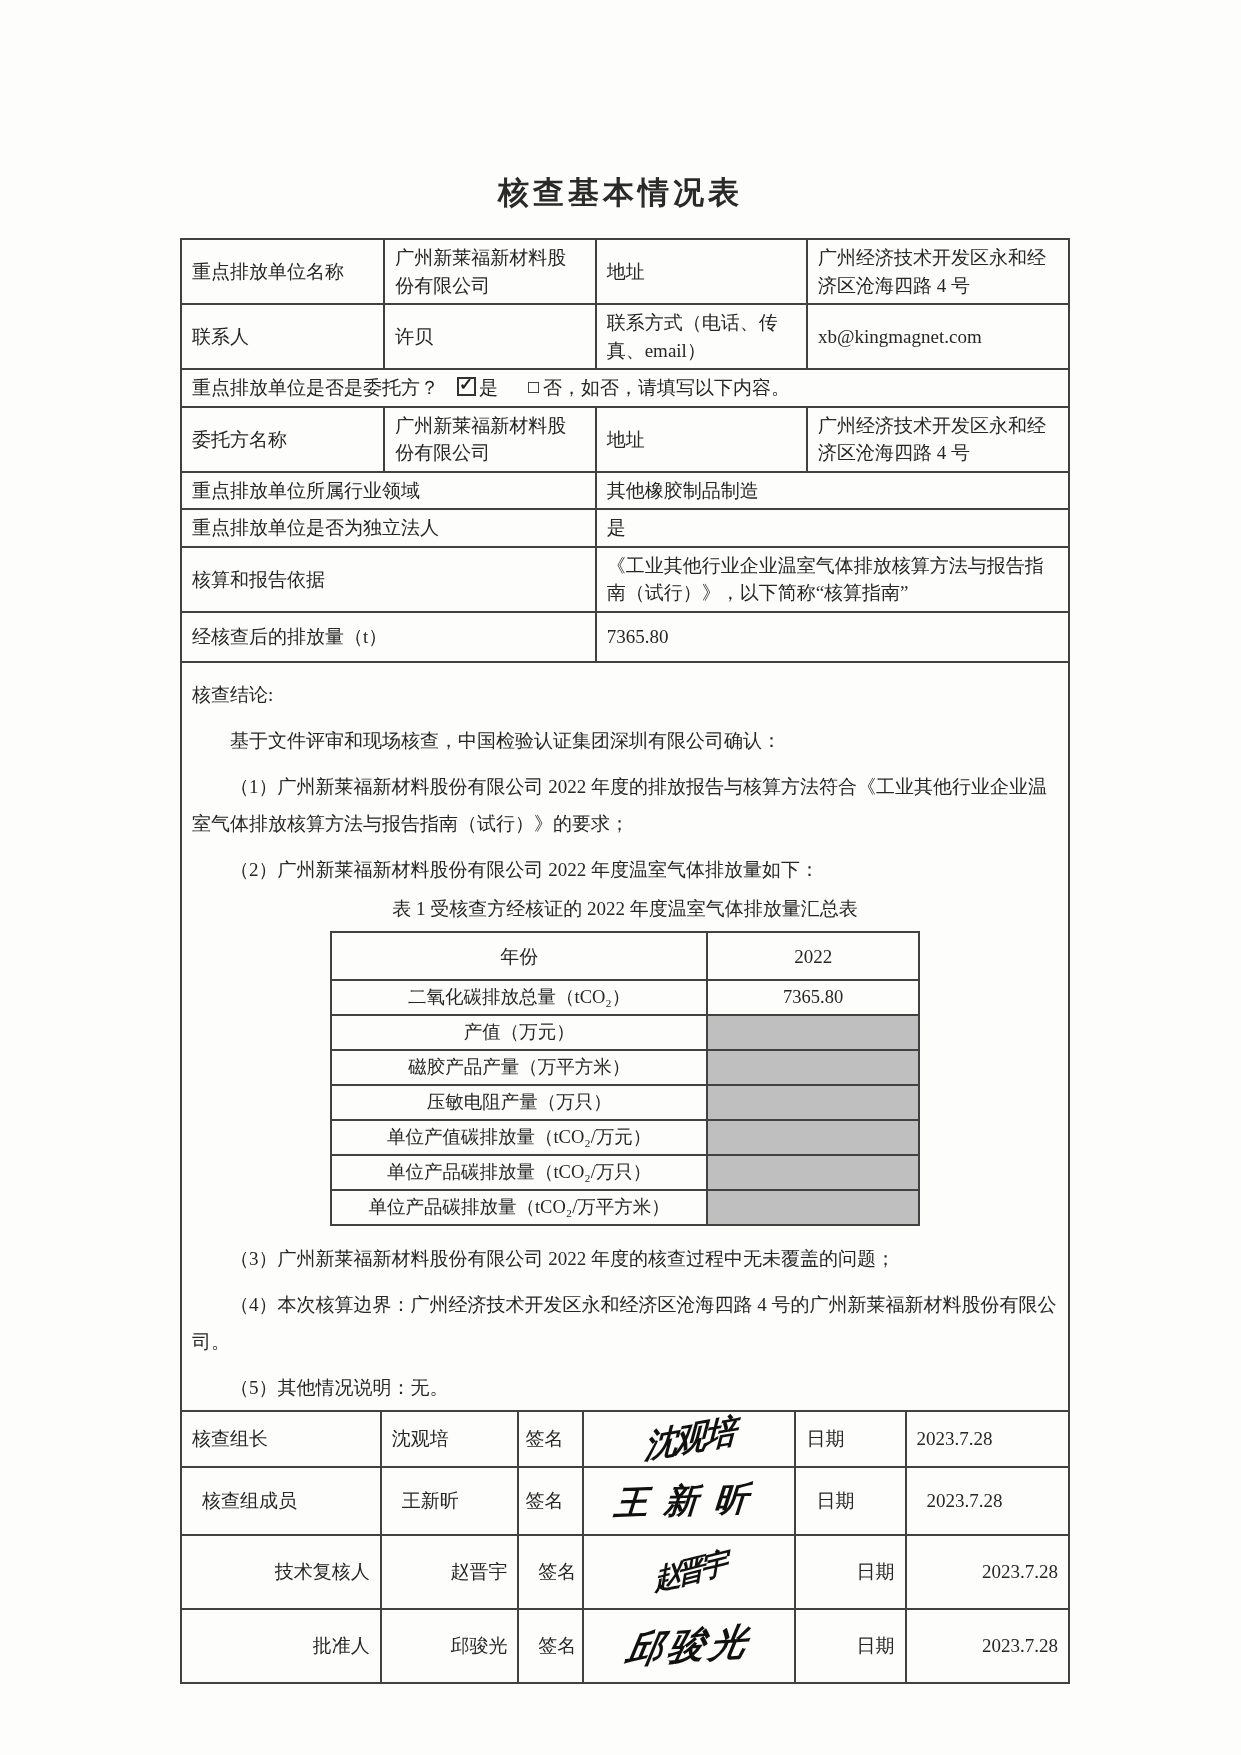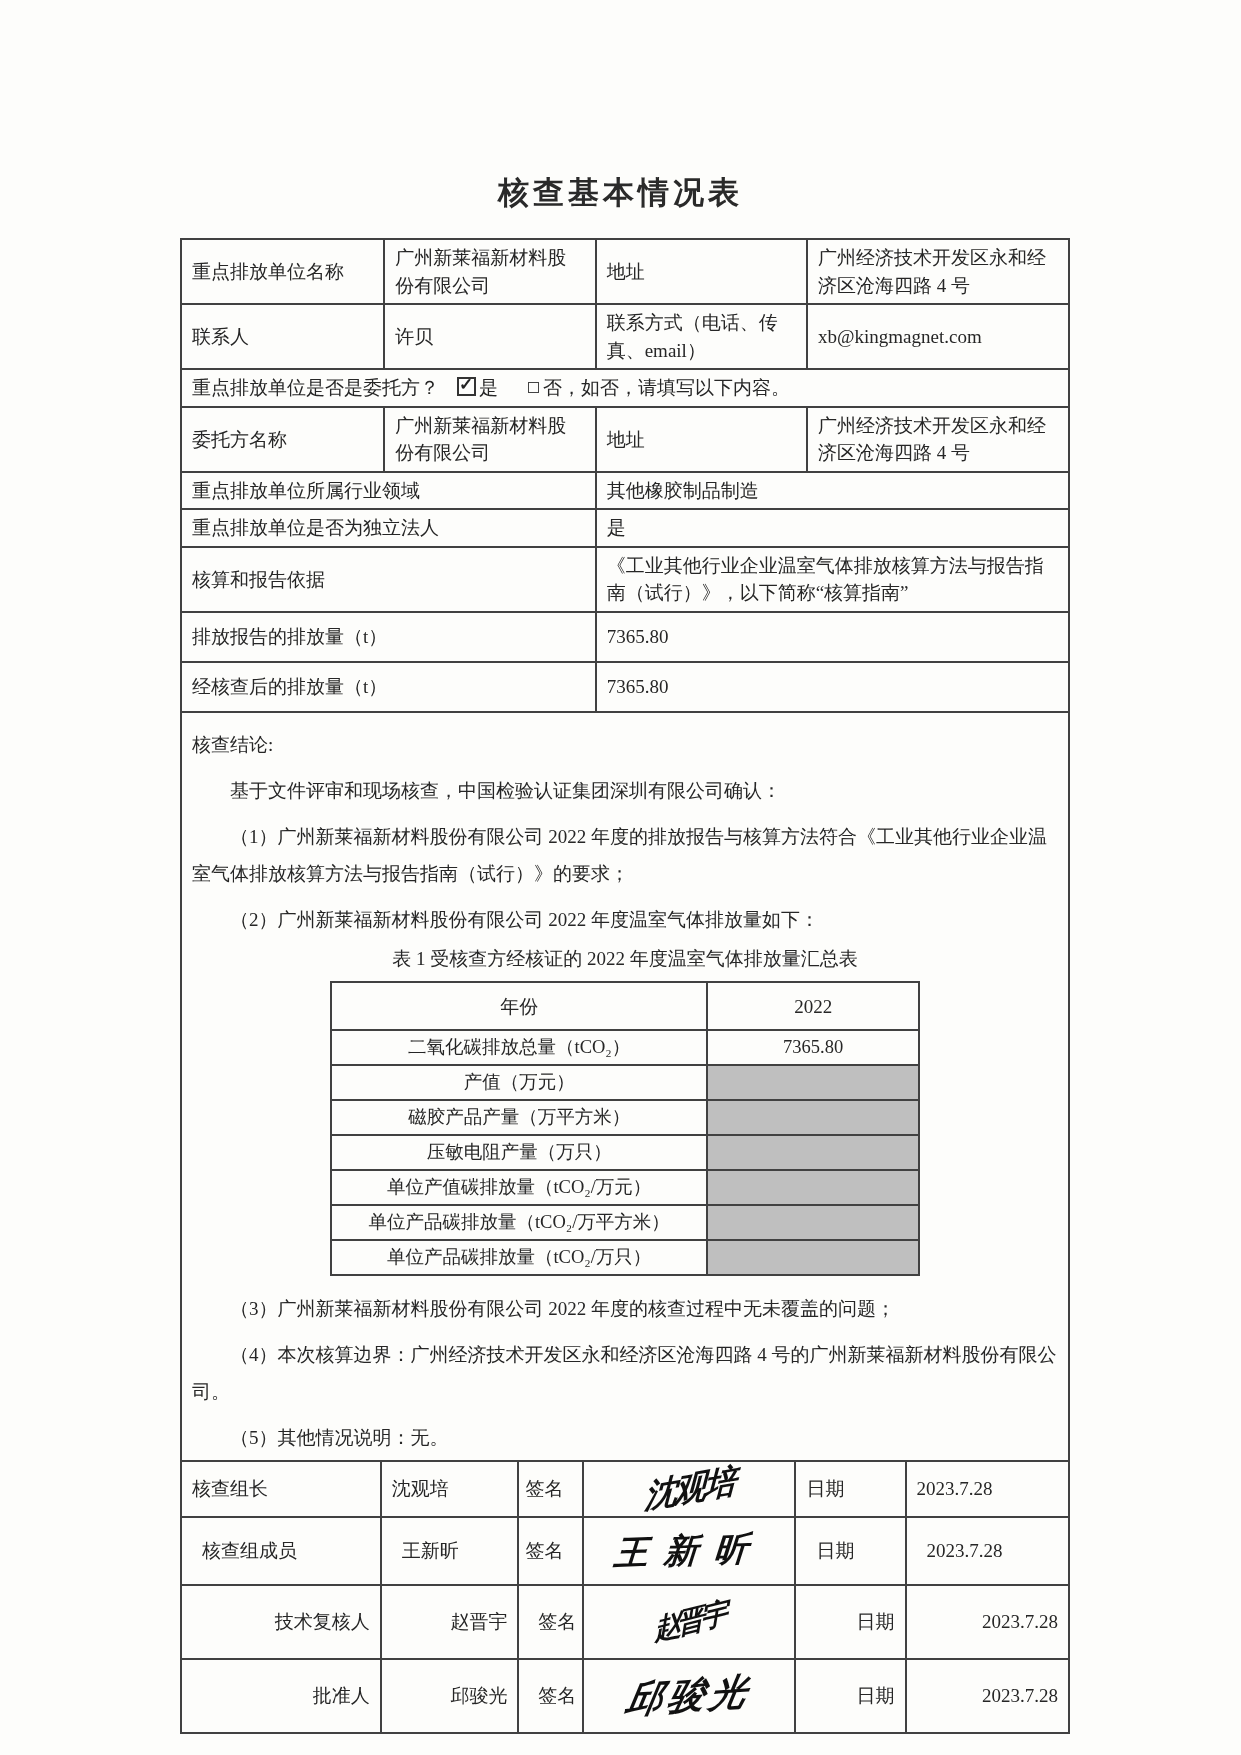--- a/index.html
+++ b/index.html
@@ -137,24 +137,20 @@
       </tr>
       <tr class="h28">
         <td colspan="2">重点排放单位是否为独立法人</td>
         <td colspan="2">是</td>
       </tr>
       <tr class="h57">
         <td colspan="2">核算和报告依据</td>
         <td colspan="2">《工业其他行业企业温室气体排放核算方法与报告指南（试行）》，以下简称“核算指南”</td>
       </tr>
       <tr class="h48">
-        <td colspan="2">排放报告的排放量（t）</td>
-        <td colspan="2">7365.80</td>
-      </tr>
-      <tr class="h48">
         <td colspan="2">经核查后的排放量（t）</td>
         <td colspan="2">7365.80</td>
       </tr>
       <tr>
         <td colspan="4" class="concl">
           <p>核查结论:</p>
           <p class="ind">基于文件评审和现场核查，中国检验认证集团深圳有限公司确认：</p>
           <p class="ind">（1）广州新莱福新材料股份有限公司 2022 年度的排放报告与核算方法符合《工业其他行业企业温室气体排放核算方法与报告指南（试行）》的要求；</p>
           <p class="ind" style="margin-bottom:2px;">（2）广州新莱福新材料股份有限公司 2022 年度温室气体排放量如下：</p>
           <p class="cap">表 1 受核查方经核证的 2022 年度温室气体排放量汇总表</p>
@@ -183,25 +179,25 @@
             </tr>
             <tr class="data noline">
               <td>压敏电阻产量（万只）</td>
               <td class="shaded"></td>
             </tr>
             <tr class="data noline">
               <td>单位产值碳排放量（tCO₂/万元）</td>
               <td class="shaded"></td>
             </tr>
             <tr class="data noline">
+              <td>单位产品碳排放量（tCO₂/万只）</td>
+              <td class="shaded"></td>
+            </tr>
+            <tr class="data noline">
               <td>单位产品碳排放量（tCO₂/万平方米）</td>
-              <td class="shaded"></td>
-            </tr>
-            <tr class="data noline">
-              <td>单位产品碳排放量（tCO₂/万只）</td>
               <td class="shaded"></td>
             </tr>
           </tbody>
               </table>
 
           <p class="ind" style="margin-top:14px;">（3）广州新莱福新材料股份有限公司 2022 年度的核查过程中无未覆盖的问题；</p>
           <p class="ind">（4）本次核算边界：广州经济技术开发区永和经济区沧海四路 4 号的广州新莱福新材料股份有限公司。</p>
           <p class="ind" style="margin-bottom:0;">（5）其他情况说明：无。</p>
         </td>
       </tr>

